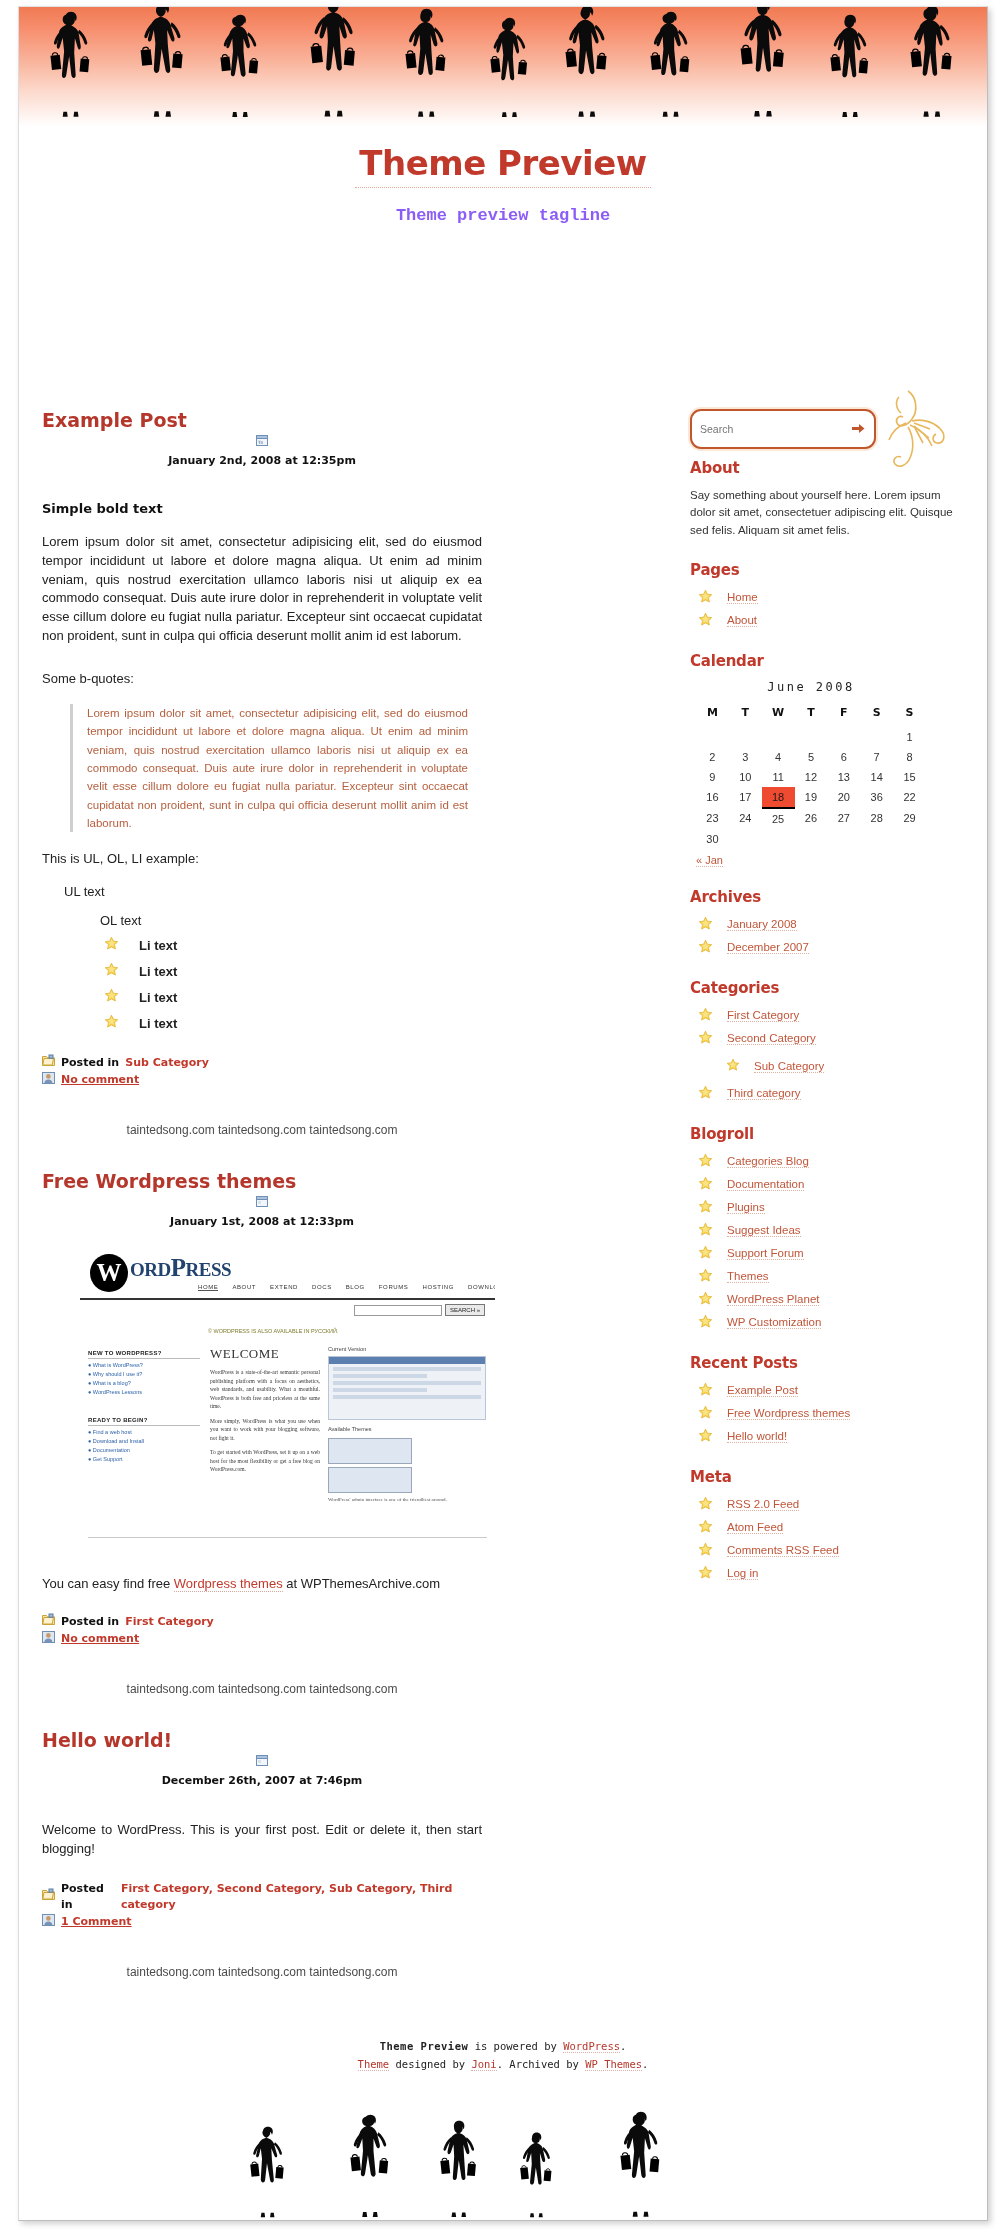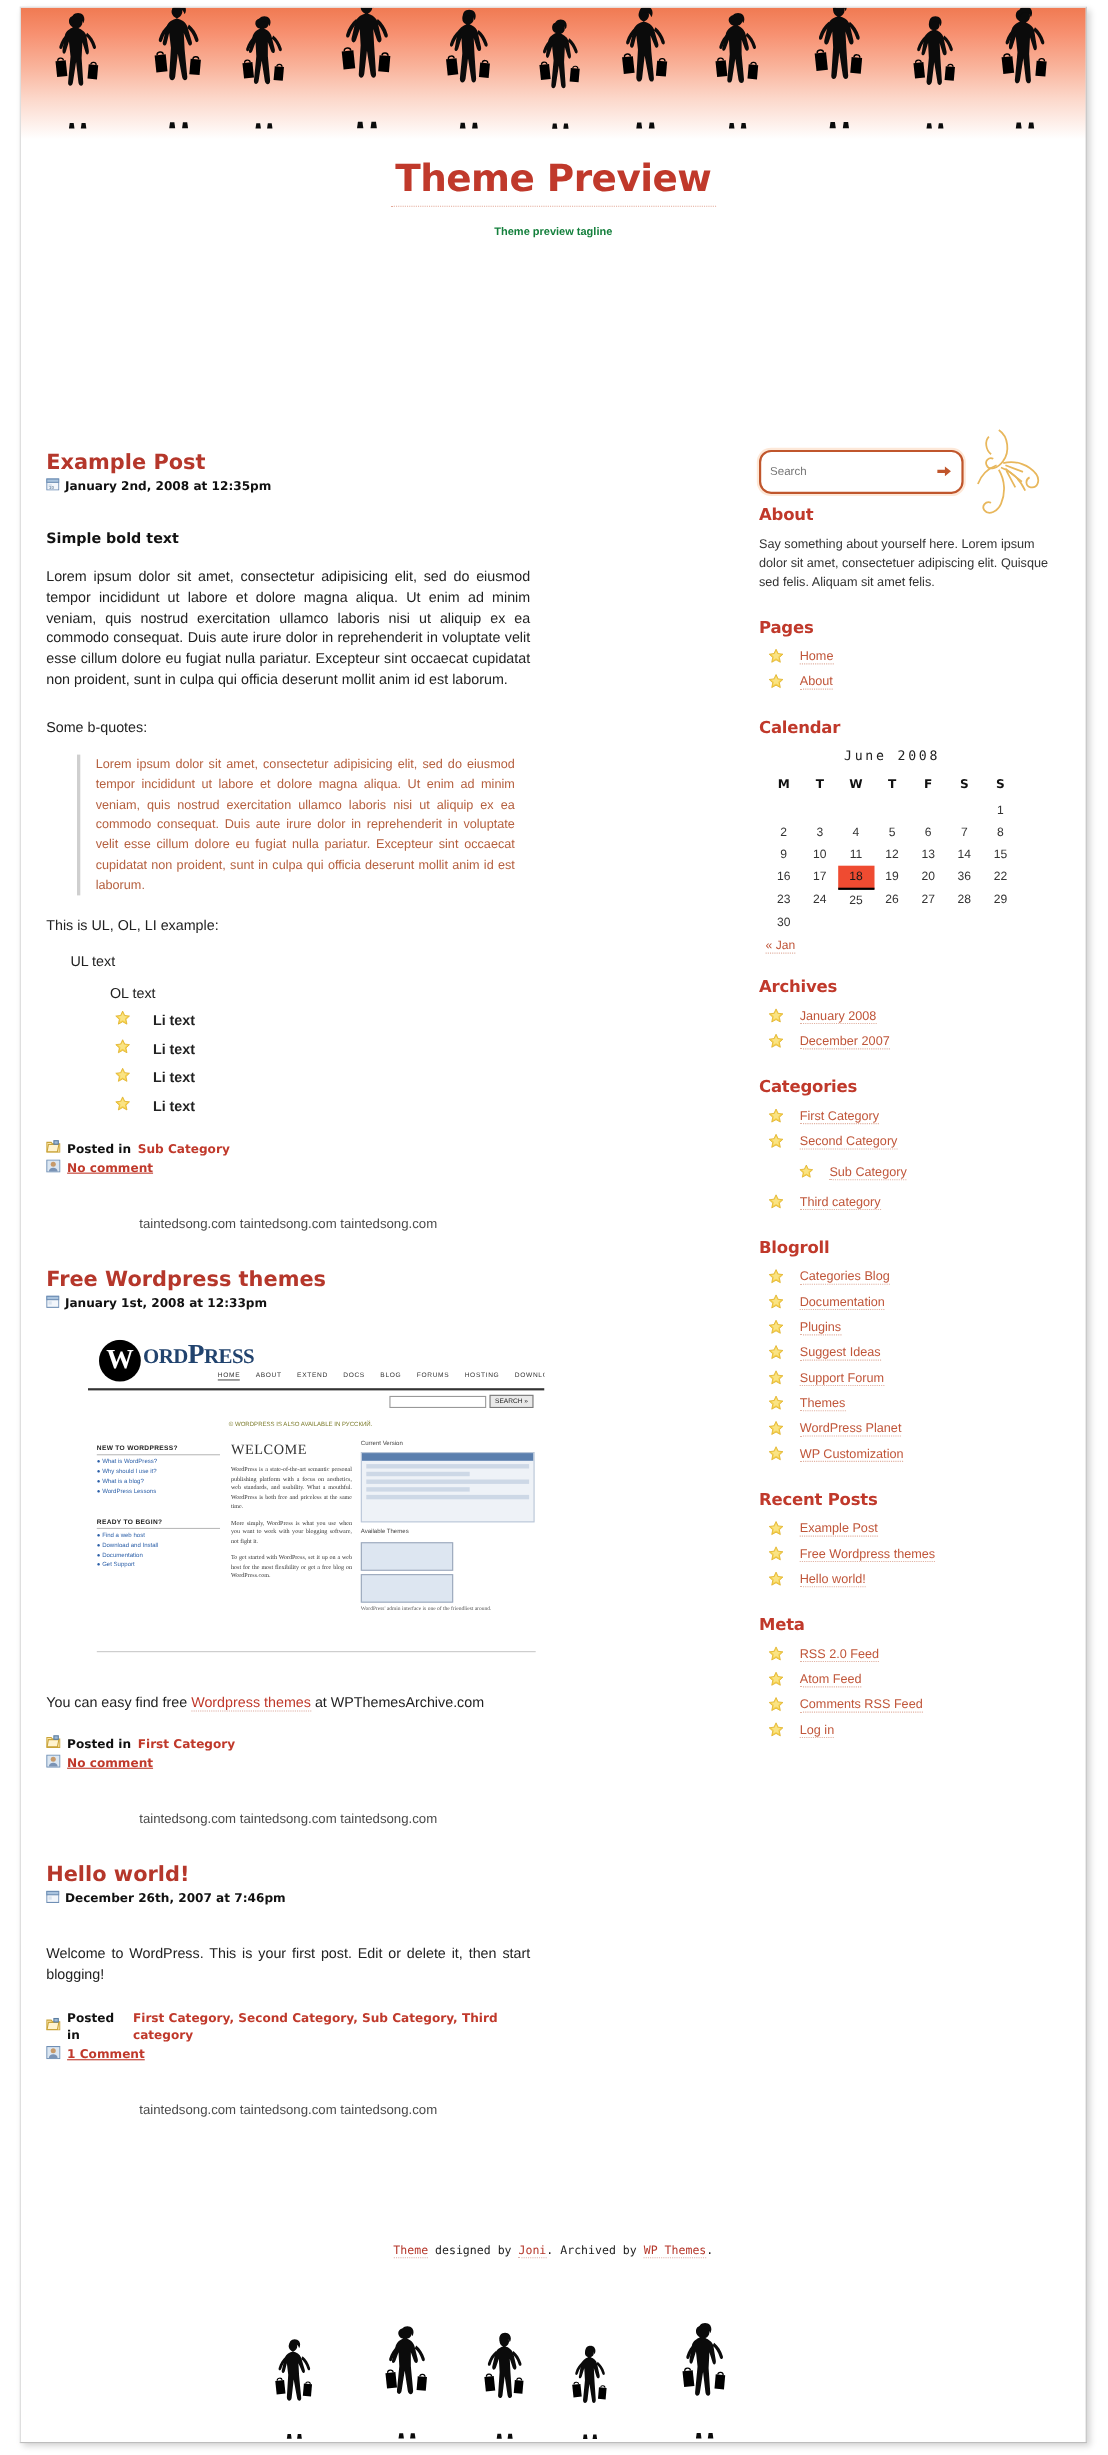--- a/index.html
+++ b/index.html
@@ -54,40 +54,41 @@
     color:#c0392b;
     letter-spacing:-.5px;
     display:inline-block;
     border-bottom:1px dotted #e2a898;
     padding:0 4px 5px 4px;
     margin:0;
     line-height:1.1;
   }
   #blog-tagline {
     margin-top:18px;
-    font-size:10px; font-weight:bold; color:#15803d;
-    font-family:Liberation Sans, sans-serif;
+    font-size:17px; font-weight:bold; color:#8b5cf6;
+    font-family:Liberation Mono, monospace;
   }
 
   
   #content { position:absolute; left:42px; top:410px; width:440px; }
   #sidebar { position:absolute; left:690px; top:395px; width:270px; }
 
   
   .post { margin-bottom:8px; }
   .post-title {
     font-family:"DejaVu Sans", sans-serif;
     font-size:19px; font-weight:bold; color:#b5372b;
     margin:0 0 2px 0; line-height:1.15;
     cursor:pointer;
   }
   .post-date {
     font-size:11px; font-weight:bold; color:#111;
     display:flex; align-items:center; gap:5px;
     font-family:"DejaVu Sans", sans-serif;
+    flex-direction:column;
   }
   .ico { display:inline-block; vertical-align:middle; flex:0 0 auto; }
   .post-body { margin-top:34px; }
   .post-body p { margin:0 0 15px 0; line-height:1.45; text-align:justify; }
   .strongline { font-weight:bold; color:#111; font-family:"DejaVu Sans",sans-serif; }
 
   blockquote {
     margin:8px 0 18px 28px;
     padding:0 14px 0 14px;
     border-left:3px solid #cfcfcf;
@@ -1047,20 +1048,23 @@
               </svg></span>
             <a class="sb-link">Log in</a>
           </li>
         </ul>
     </div>
   </div>
 
   <div id="footer">
     <div id="footer-credit">
       <div>
+        <b>Theme Preview</b><span> is powered by </span><a>WordPress</a><span>.</span>
+      </div>
+      <div>
         <a>Theme</a><span> designed by </span><a>Joni</a><span>. Archived by </span><a>WP Themes</a><span>.</span>
       </div>
     </div>
     <div class="footer-silhouettes" id="footer-sil">
         <div class="fshopper" style="left:230px;"><svg width="37.2" height="93" viewBox="0 0 60 150">
             <g fill="#0b0b0b">
               <path d="M28 5c5 0 7 4 6 8-1 3-3 5-6 6 5 1 10 4 12 9l5 17c2 5-2 8-4 3l-5-12 1 19 3 31c1 6-5 7-6 1l-5-27-3 27c-1 6-7 5-7-1l2-33-2-17-3 12c-2 5-6 2-4-3l4-17c2-5 7-8 12-9-3-1-5-3-6-6-1-4 1-8 6-8z"></path>
               <path d="M18 26c-5 4-9 10-11 17-1 4 3 5 4 1 2-6 5-11 9-14z"></path>
               <path d="M42 26c5 4 9 10 11 17 1 4-3 5-4 1-2-6-5-11-9-14z"></path>
               <path d="M24 4c3-4 10-4 13 0 2 3 2 7 0 10-1-4-4-6-7-6s-5 2-6 6c-2-3-2-7 0-10z"></path>

